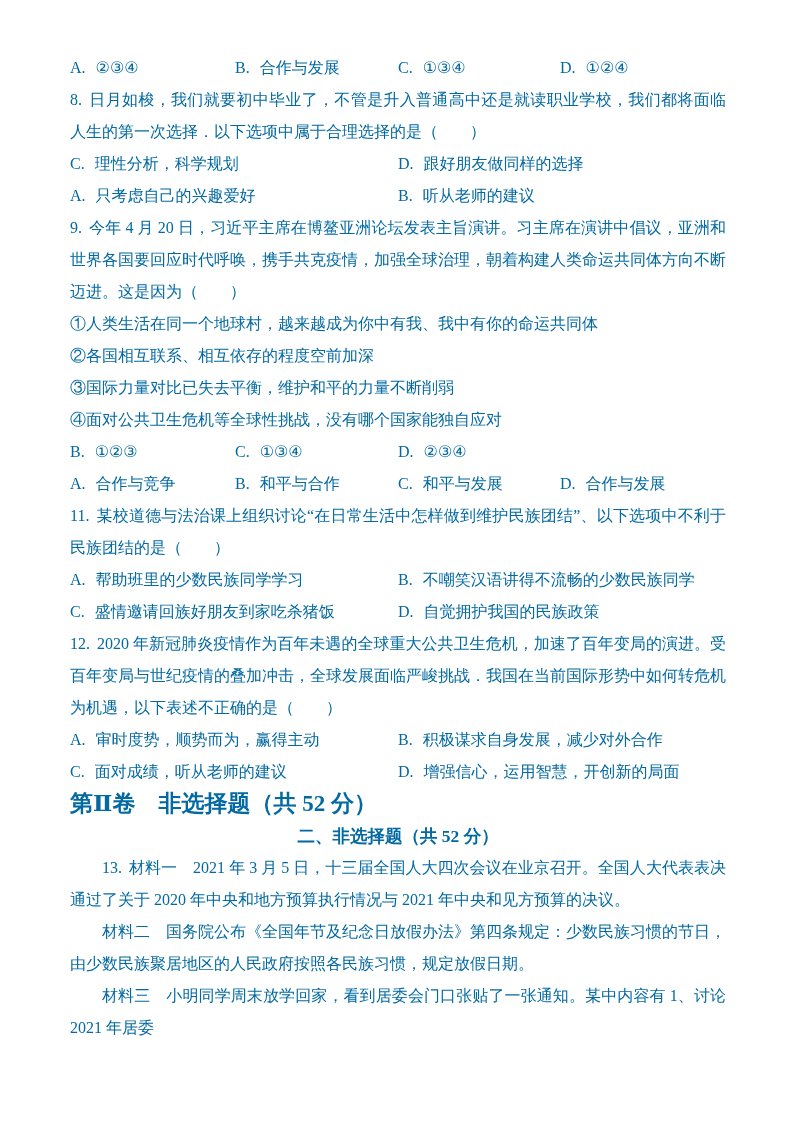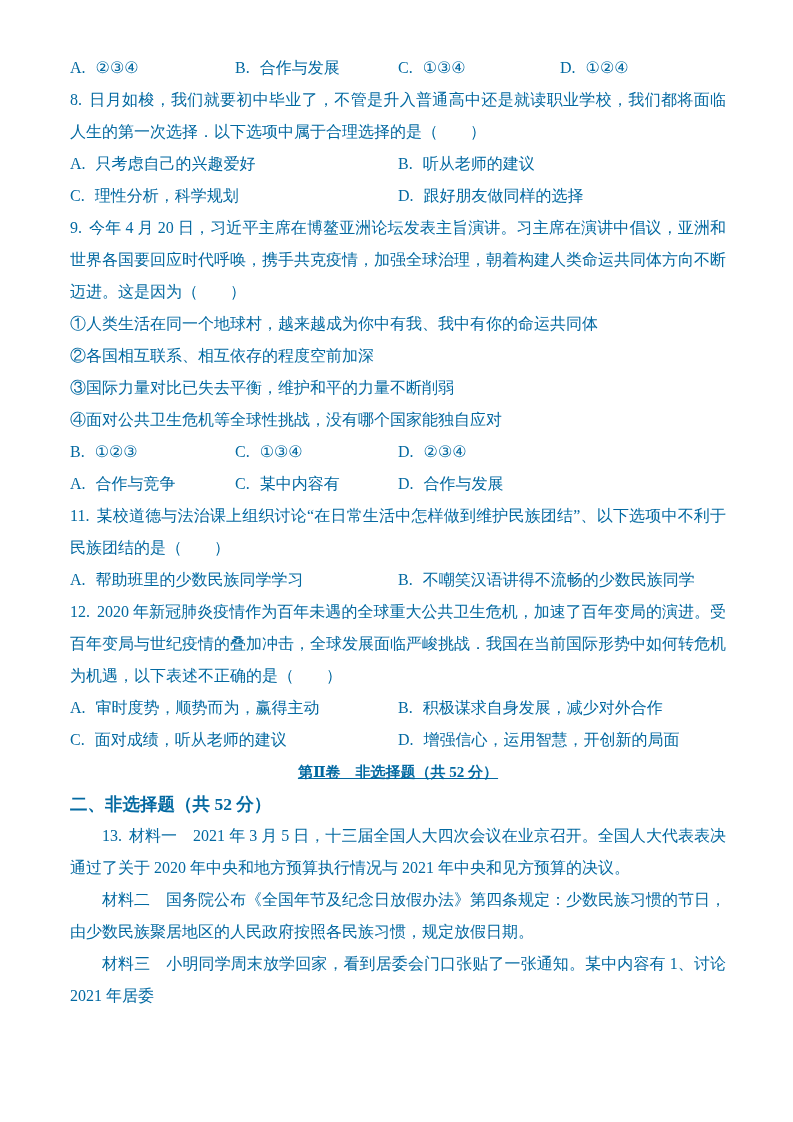--- a/index.html
+++ b/index.html
@@ -28,75 +28,78 @@
   .mlabel{margin-right:16px;}
   .indent{text-indent:2em;}
   .opt-row{
     display:grid;
   }
   .opt-row.four{grid-template-columns:165px 163px 162px auto;}
   .opt-row.two{grid-template-columns:328px auto;}
   .olabel{margin-right:10px;}
   .opt{white-space:nowrap;}
   .part-heading{
-    text-align:center;
     font-weight:bold;
-    font-size:15px;
-    text-decoration:underline;
+    font-size:23px;
   }
   .section-heading{
-    text-align:left;
+    text-align:center;
     font-weight:bold;
     font-size:17.5px;
   }
 </style>
 </head>
 <body>
 
 <div class="page">
   <div class="doc">
 
     <div class="opt-row four">
       <span class="opt"><span class="olabel">A.</span><span>②③④</span></span>
       <span class="opt"><span class="olabel">B.</span><span>合作与发展</span></span>
       <span class="opt"><span class="olabel">C.</span><span>①③④</span></span>
       <span class="opt"><span class="olabel">D.</span><span>①②④</span></span>
     </div>
 
     <p class="stem"><span class="qnum">8.</span><span>日月如梭，我们就要初中毕业了，不管是升入普通高中还是就读职业学校，我们都将面临人生的第一次选择．以下选项中属于合理选择的是（　　）</span></p>
     <div class="opt-row two">
+      <span class="opt"><span class="olabel">C.</span><span>理性分析，科学规划</span></span>
+      <span class="opt"><span class="olabel">D.</span><span>跟好朋友做同样的选择</span></span>
+    </div>
+    <div class="opt-row two">
       <span class="opt"><span class="olabel">A.</span><span>只考虑自己的兴趣爱好</span></span>
       <span class="opt"><span class="olabel">B.</span><span>听从老师的建议</span></span>
-    </div>
-    <div class="opt-row two">
-      <span class="opt"><span class="olabel">C.</span><span>理性分析，科学规划</span></span>
-      <span class="opt"><span class="olabel">D.</span><span>跟好朋友做同样的选择</span></span>
     </div>
 
     <p class="stem"><span class="qnum">9.</span><span>今年 4 月 20 日，习近平主席在博鳌亚洲论坛发表主旨演讲。习主席在演讲中倡议，亚洲和世界各国要回应时代呼唤，携手共克疫情，加强全球治理，朝着构建人类命运共同体方向不断迈进。这是因为（　　）</span></p>
     <p class="stem">①人类生活在同一个地球村，越来越成为你中有我、我中有你的命运共同体</p>
     <p class="stem">②各国相互联系、相互依存的程度空前加深</p>
     <p class="stem">③国际力量对比已失去平衡，维护和平的力量不断削弱</p>
     <p class="stem">④面对公共卫生危机等全球性挑战，没有哪个国家能独自应对</p>
     <div class="opt-row four">
       <span class="opt"><span class="olabel">B.</span><span>①②③</span></span>
       <span class="opt"><span class="olabel">C.</span><span>①③④</span></span>
       <span class="opt"><span class="olabel">D.</span><span>②③④</span></span>
     </div>
 
     <div class="opt-row four">
       <span class="opt"><span class="olabel">A.</span><span>合作与竞争</span></span>
-      <span class="opt"><span class="olabel">C.</span><span>某中内容有</span></span>
+      <span class="opt"><span class="olabel">B.</span><span>和平与合作</span></span>
+      <span class="opt"><span class="olabel">C.</span><span>和平与发展</span></span>
       <span class="opt"><span class="olabel">D.</span><span>合作与发展</span></span>
     </div>
 
     <p class="stem"><span class="qnum">11.</span><span>某校道德与法治课上组织讨论“在日常生活中怎样做到维护民族团结”、以下选项中不利于民族团结的是（　　）</span></p>
     <div class="opt-row two">
       <span class="opt"><span class="olabel">A.</span><span>帮助班里的少数民族同学学习</span></span>
       <span class="opt"><span class="olabel">B.</span><span>不嘲笑汉语讲得不流畅的少数民族同学</span></span>
+    </div>
+    <div class="opt-row two">
+      <span class="opt"><span class="olabel">C.</span><span>盛情邀请回族好朋友到家吃杀猪饭</span></span>
+      <span class="opt"><span class="olabel">D.</span><span>自觉拥护我国的民族政策</span></span>
     </div>
 
     <p class="stem"><span class="qnum">12.</span><span>2020 年新冠肺炎疫情作为百年未遇的全球重大公共卫生危机，加速了百年变局的演进。受百年变局与世纪疫情的叠加冲击，全球发展面临严峻挑战．我国在当前国际形势中如何转危机为机遇，以下表述不正确的是（　　）</span></p>
     <div class="opt-row two">
       <span class="opt"><span class="olabel">A.</span><span>审时度势，顺势而为，赢得主动</span></span>
       <span class="opt"><span class="olabel">B.</span><span>积极谋求自身发展，减少对外合作</span></span>
     </div>
     <div class="opt-row two">
       <span class="opt"><span class="olabel">C.</span><span>面对成绩，听从老师的建议</span></span>
       <span class="opt"><span class="olabel">D.</span><span>增强信心，运用智慧，开创新的局面</span></span>

